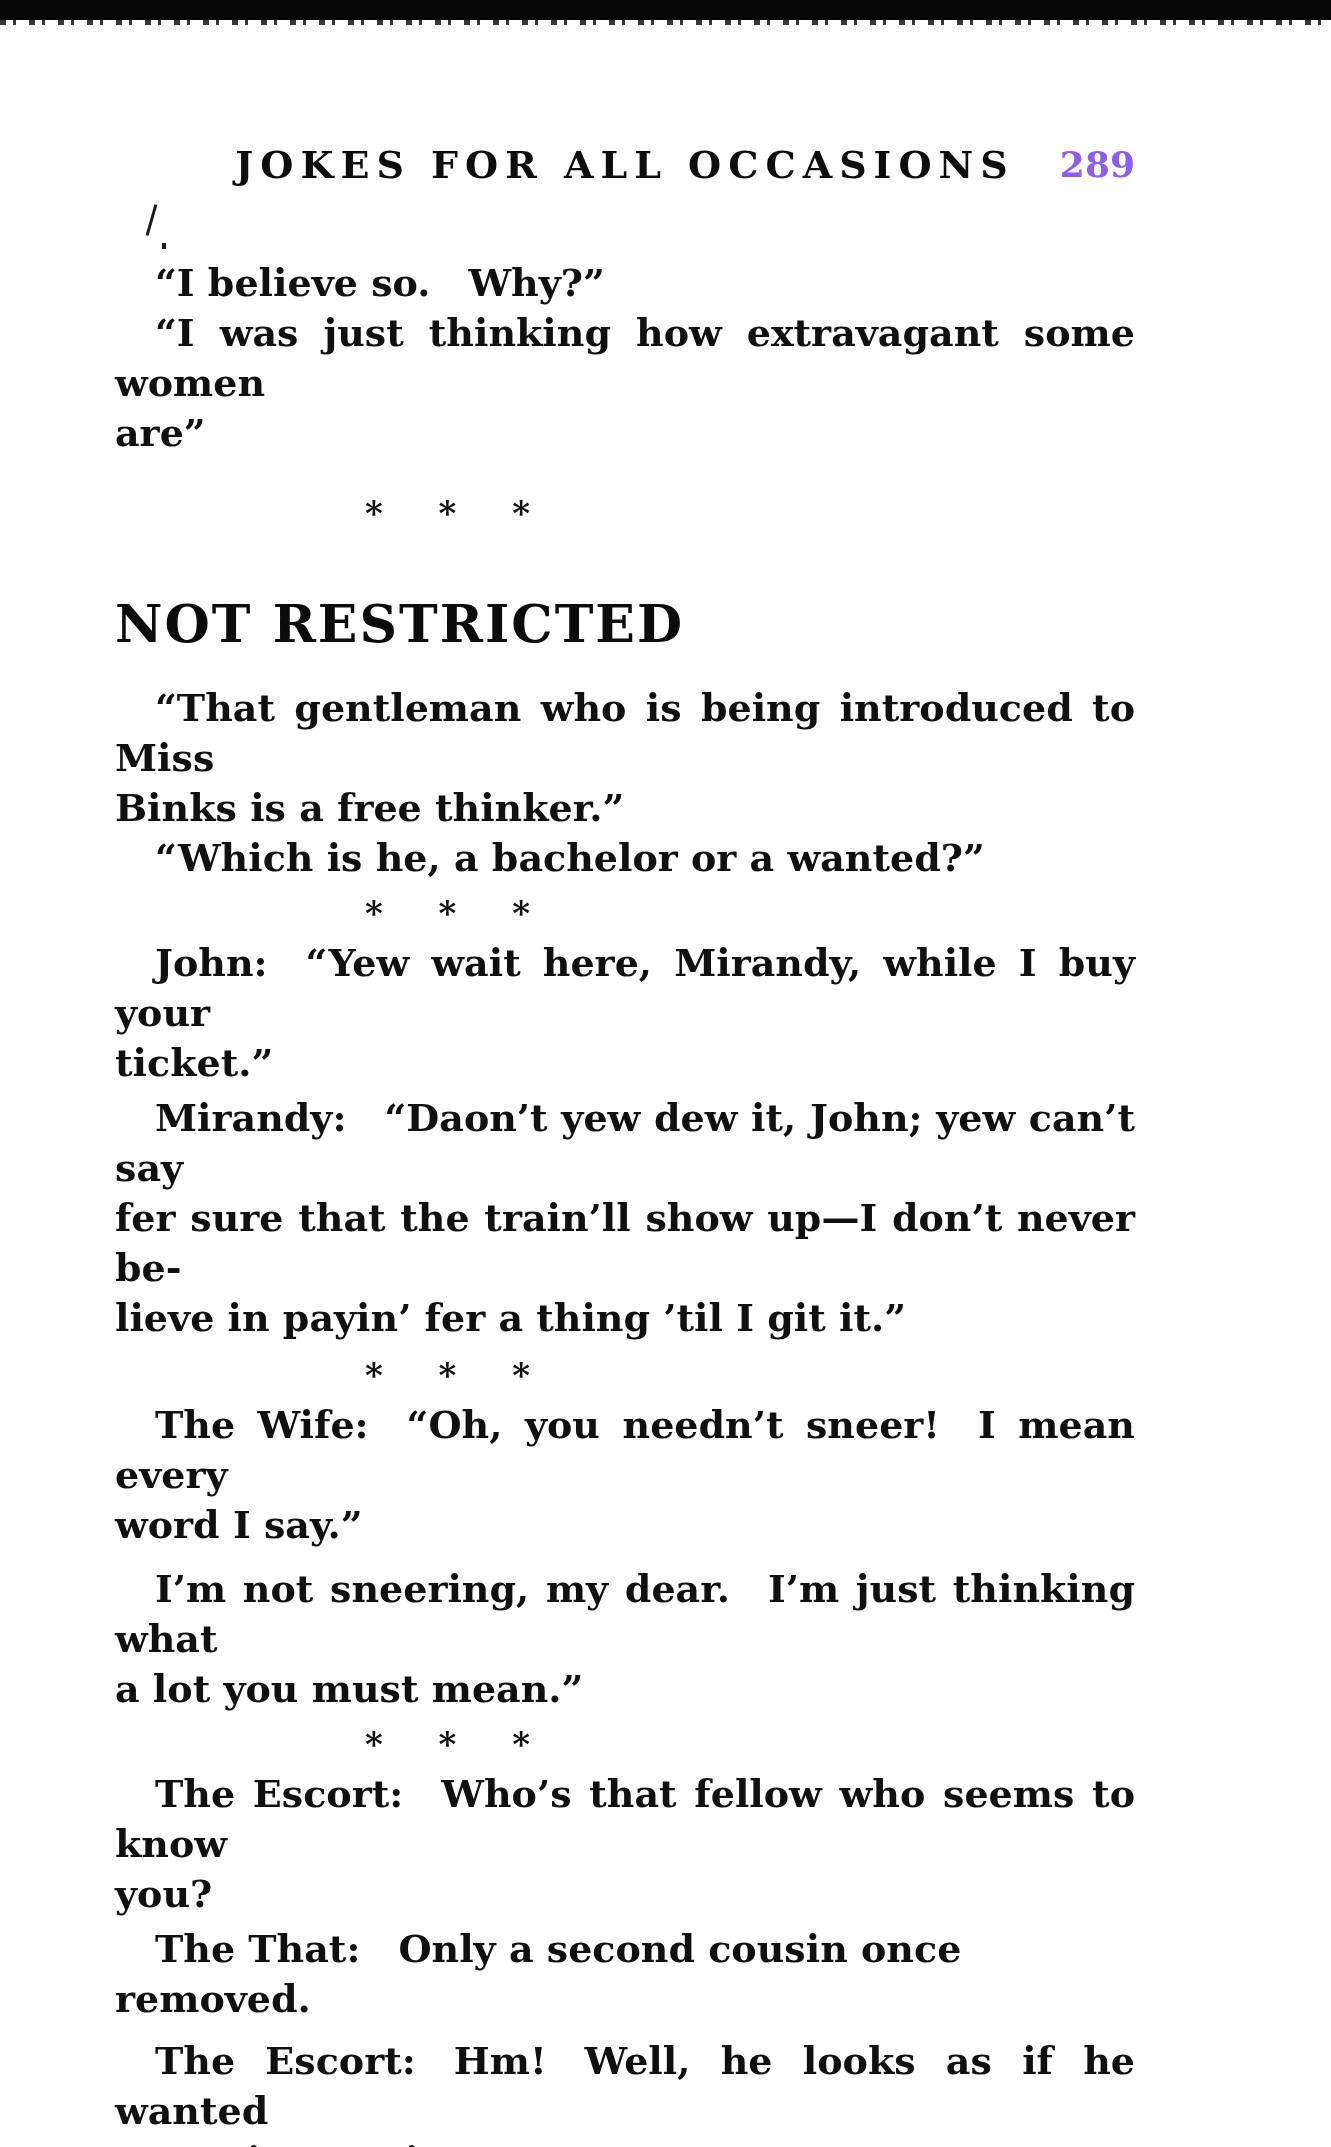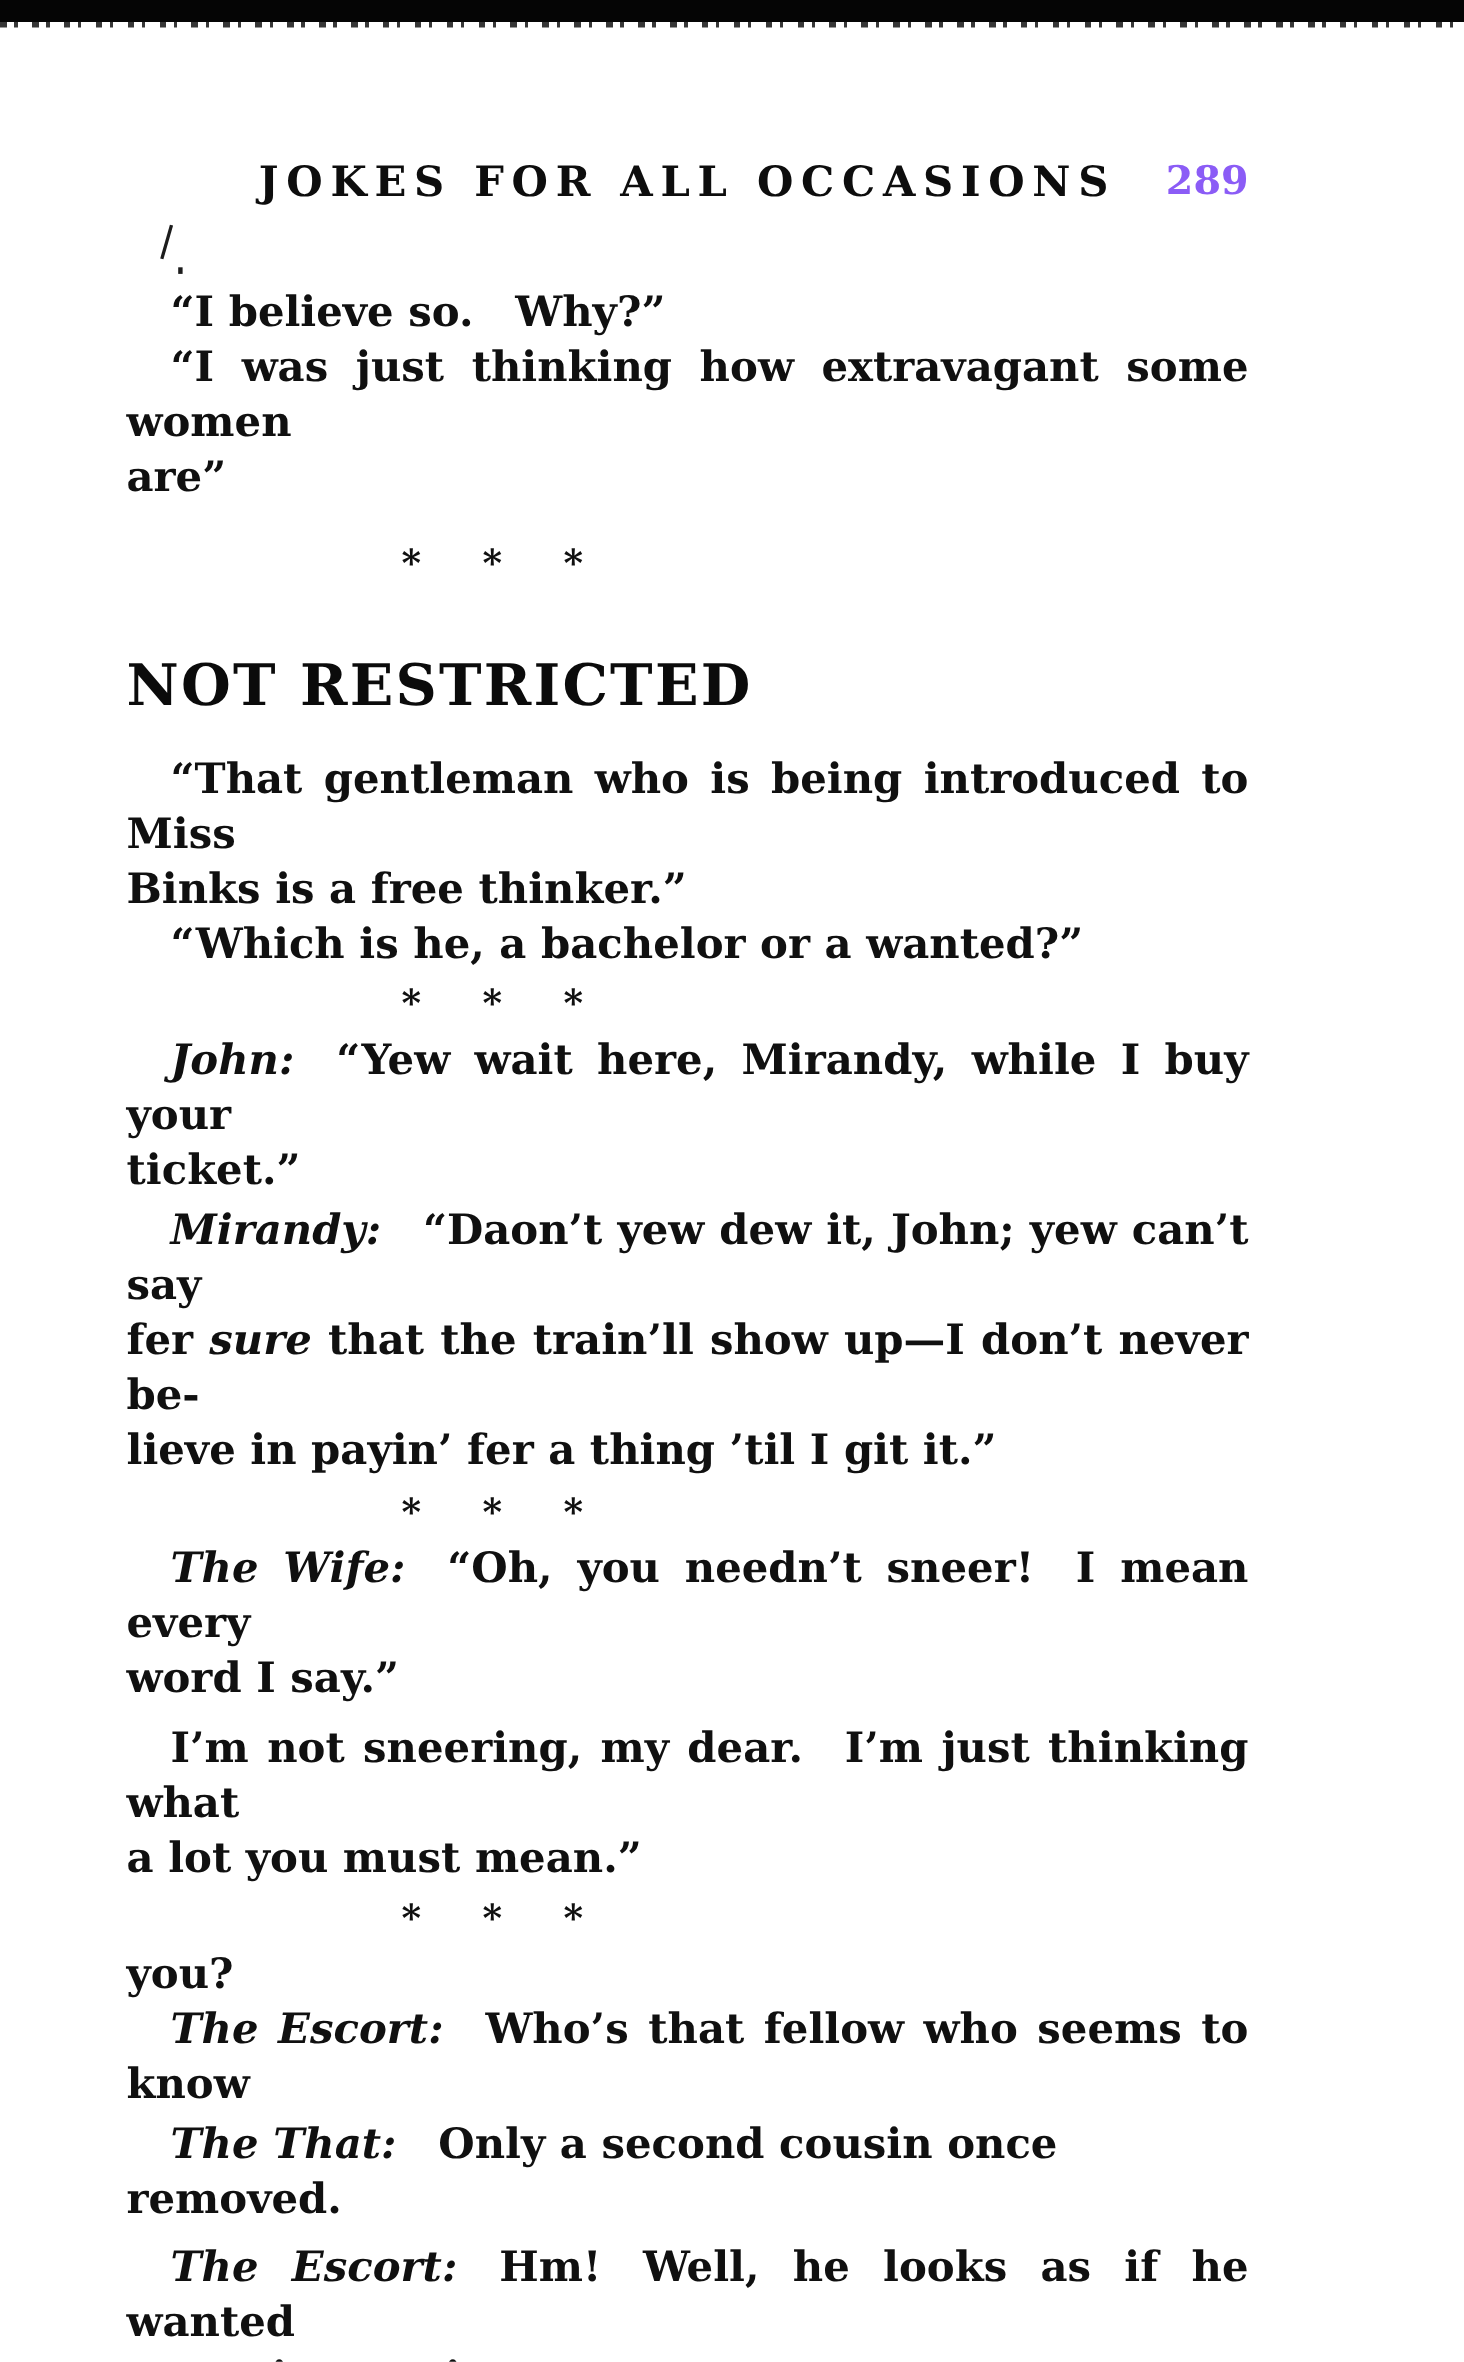--- a/index.html
+++ b/index.html
@@ -41,21 +41,21 @@
     font-size:36px;font-weight:bold;color:#8b5cf6;
   }
   .page-body{
     position:absolute;left:115px;top:0;width:1020px;
     padding-top:258px;
     font-size:38px;font-weight:bold;line-height:50px;
   }
   .line{white-space:normal;}
   .line.indent{text-indent:40px;}
   .line.justify{text-align:justify;text-align-last:justify;}
-  .it{font-style:italic;}
+  .it{}
   .separator{
     height:50px;
     padding-left:250px;
     font-size:34px;font-weight:bold;
     word-spacing:44px;
     letter-spacing:0;
   }
   .section-heading{
     margin:0;
     font-size:52px;font-weight:bold;line-height:62px;
@@ -90,18 +90,18 @@
     <div class="line"><span>ticket.”</span></div>
     <div class="line indent justify" style="margin-top: 5px;"><span class="it">Mirandy:</span><span> “Daon’t yew dew it, John; yew can’t say</span></div>
     <div class="line justify"><span>fer </span><span class="it">sure</span><span> that the train’ll show up—I don’t never be-</span></div>
     <div class="line"><span>lieve in payin’ fer a thing ’til I git it.”</span></div>
     <div class="separator" style="margin-top: 7px;">* * *</div>
     <div class="line indent justify"><span class="it">The Wife:</span><span> “Oh, you needn’t sneer! I mean every</span></div>
     <div class="line"><span>word I say.”</span></div>
     <div class="line indent justify" style="margin-top: 14px;"><span>I’m not sneering, my dear. I’m just thinking what</span></div>
     <div class="line"><span>a lot you must mean.”</span></div>
     <div class="separator" style="margin-top: 5px;">* * *</div>
+    <div class="line indent justify"><span class="it">The Escort:</span><span> Who’s that fellow who seems to know</span></div>
     <div class="line"><span>you?</span></div>
-    <div class="line indent justify"><span class="it">The Escort:</span><span> Who’s that fellow who seems to know</span></div>
     <div class="line indent" style="margin-top: 5px;"><span class="it">The That:</span><span> Only a second cousin once removed.</span></div>
     <div class="line indent justify" style="margin-top: 12px;"><span class="it">The Escort:</span><span> Hm! Well, he looks as if he wanted</span></div>
     <div class="line"><span>removing again.</span></div>
   </div>
 
 </body></html>

